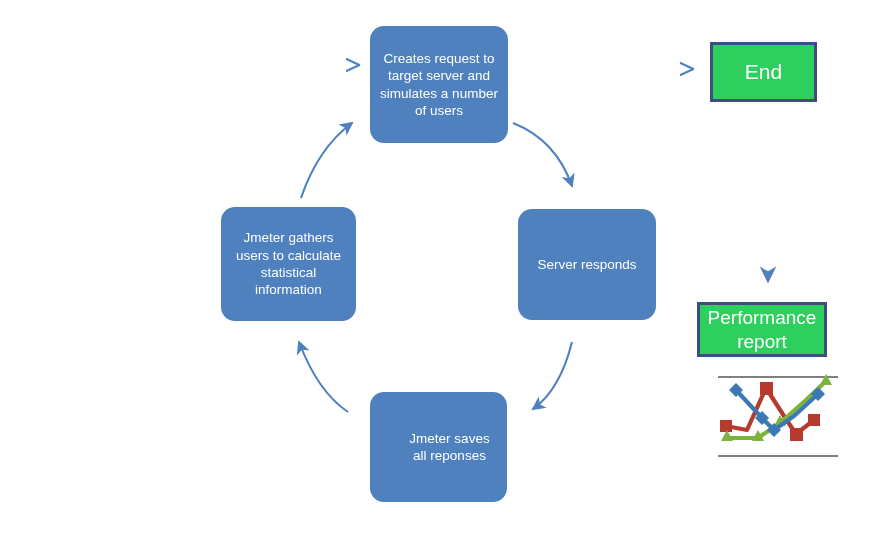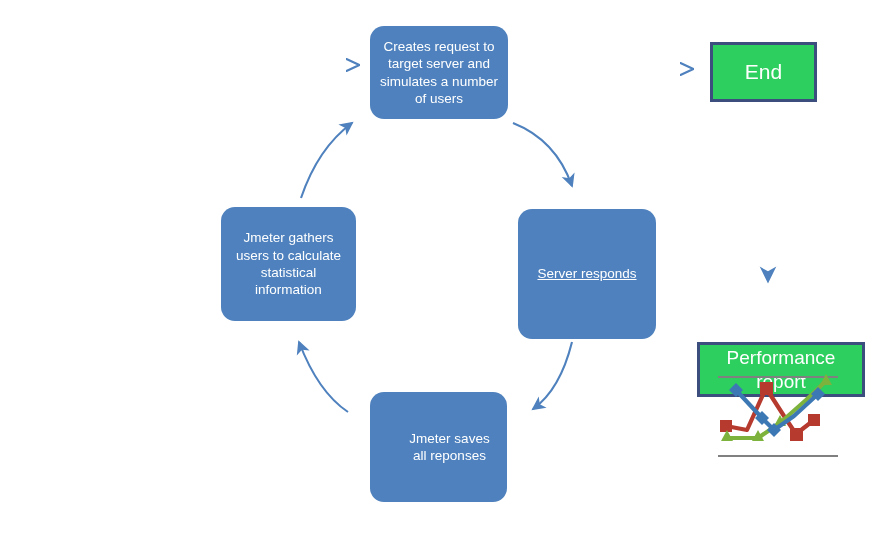--- a/index.html
+++ b/index.html
@@ -51,26 +51,26 @@
     line-height: 1.22;
   }
 
   .node-label {
     display: block;
     white-space: pre-line;
   }
 
   
   #start-box          { left: 88px;  top: 34px;  width: 106px; height: 62px; }
-  #creates-request-box{ left: 370px; top: 26px;  width: 138px; height: 93px; }
+  #creates-request-box{ left: 370px; top: 26px;  width: 138px; height: 117px; }
   #end-box            { left: 710px; top: 42px;  width: 107px; height: 60px; }
-  #server-responds-box{ left: 518px; top: 209px; width: 138px; height: 130px; text-decoration: underline; }
+  #server-responds-box{ left: 518px; top: 209px; width: 138px; height: 111px; }
   #jmeter-gathers-box { left: 221px; top: 207px; width: 135px; height: 114px; }
   #jmeter-saves-box   { left: 370px; top: 392px; width: 137px; height: 110px; padding-left: 32px; }
-  #report-box         { left: 697px; top: 302px; width: 168px; height: 55px; margin-top: 40px; }
+  #report-box         { left: 697px; top: 302px; width: 130px; height: 55px; }
 
   
   svg.layer {
     position: absolute;
     left: 0;
     top: 0;
     width: 874px;
     height: 558px;
     pointer-events: none;
   }

